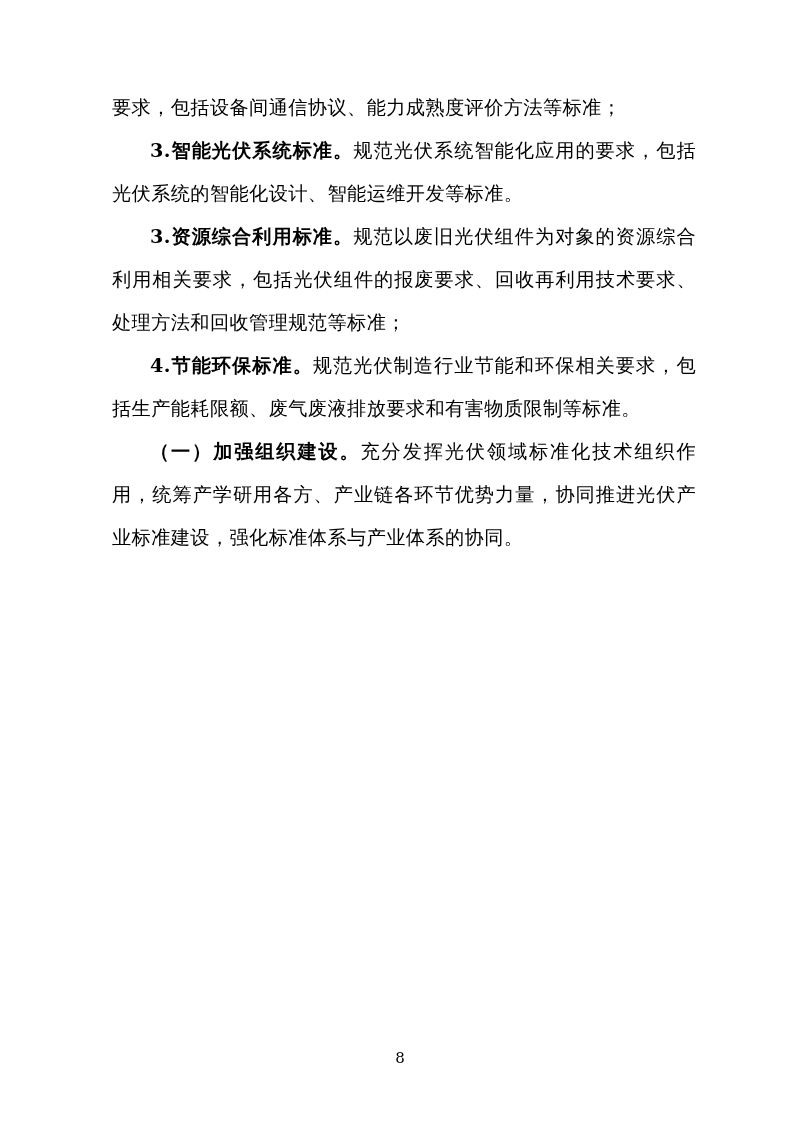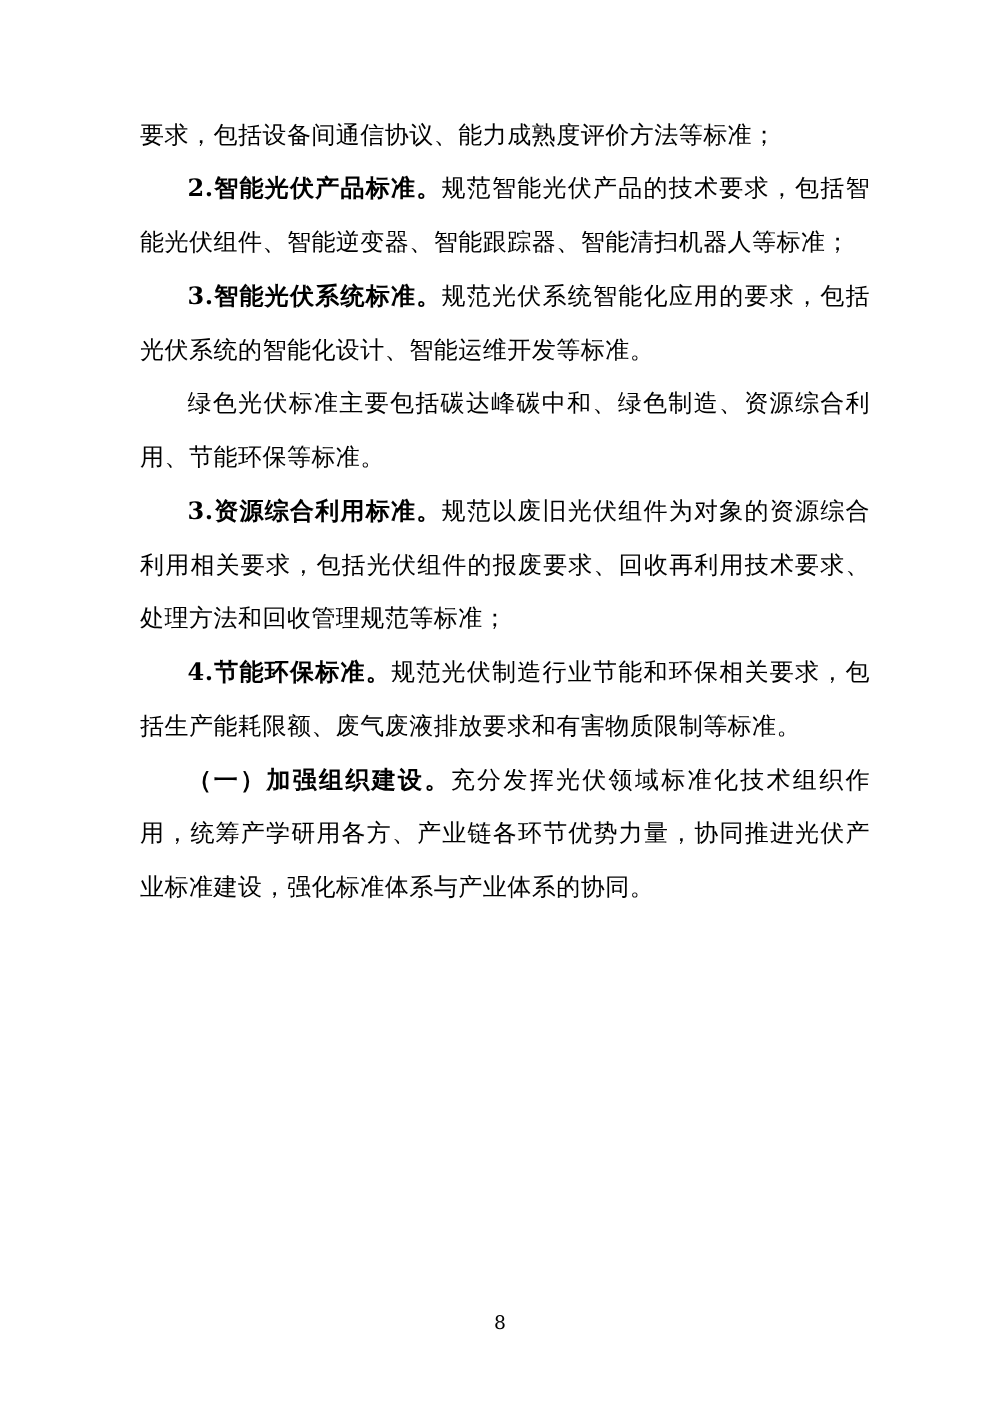--- a/index.html
+++ b/index.html
@@ -60,32 +60,26 @@
 </head>
 <body>
 
 <div class="page">
   <div class="doc-body">
 
     <p class="no-indent">
       <span>要求，包括设备间通信协议、能力成熟度评价方法等标准；</span>
     </p>
 
-    <p class="indent">
-      <span class="run-bold">2.智能光伏产品标准。</span><span>规范智能光伏产品的技术要求，包括智能光伏组件、智能逆变器、智能跟踪器、智能清扫机器人等标准；</span>
-    </p>
 
     <p class="indent">
       <span class="run-bold">3.智能光伏系统标准。</span><span>规范光伏系统智能化应用的要求，包括光伏系统的智能化设计、智能运维开发等标准。</span>
     </p>
 
 
-    <p class="indent">
-      <span>绿色光伏标准主要包括碳达峰碳中和、绿色制造、资源综合利用、节能环保等标准。</span>
-    </p>
 
 
 
     <p class="indent">
       <span class="run-bold">3.资源综合利用标准。</span><span>规范以废旧光伏组件为对象的资源综合利用相关要求，包括光伏组件的报废要求、回收再利用技术要求、处理方法和回收管理规范等标准；</span>
     </p>
 
     <p class="indent">
       <span class="run-bold">4.节能环保标准。</span><span>规范光伏制造行业节能和环保相关要求，包括生产能耗限额、废气废液排放要求和有害物质限制等标准。</span>
     </p>

